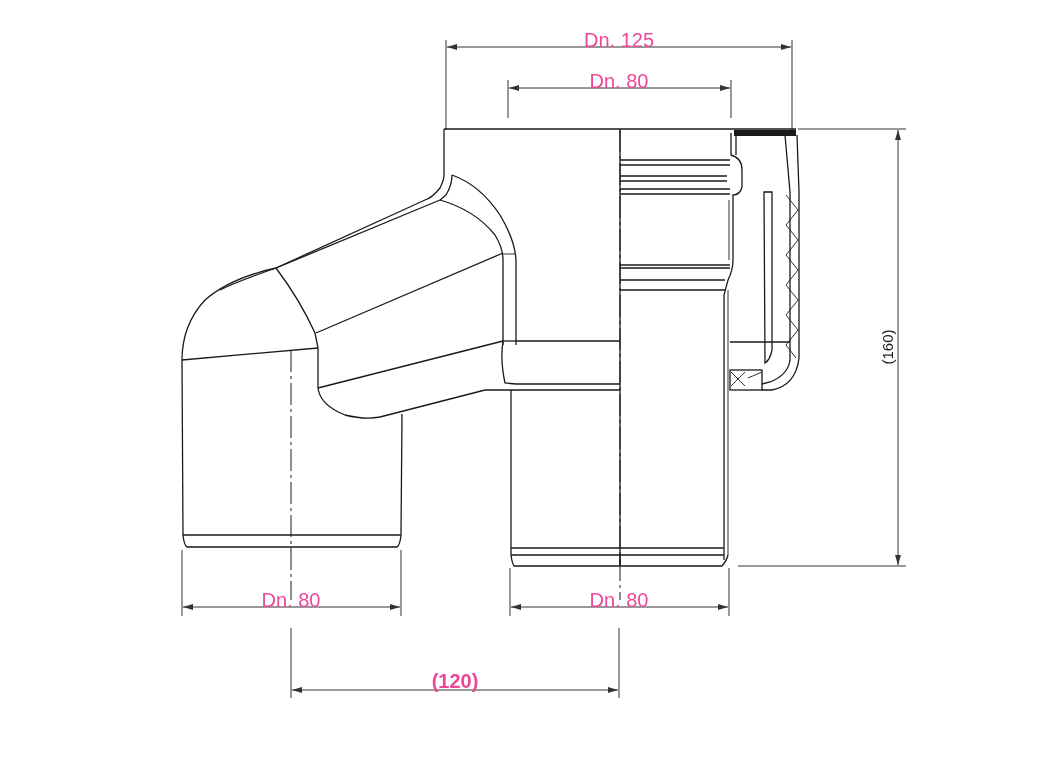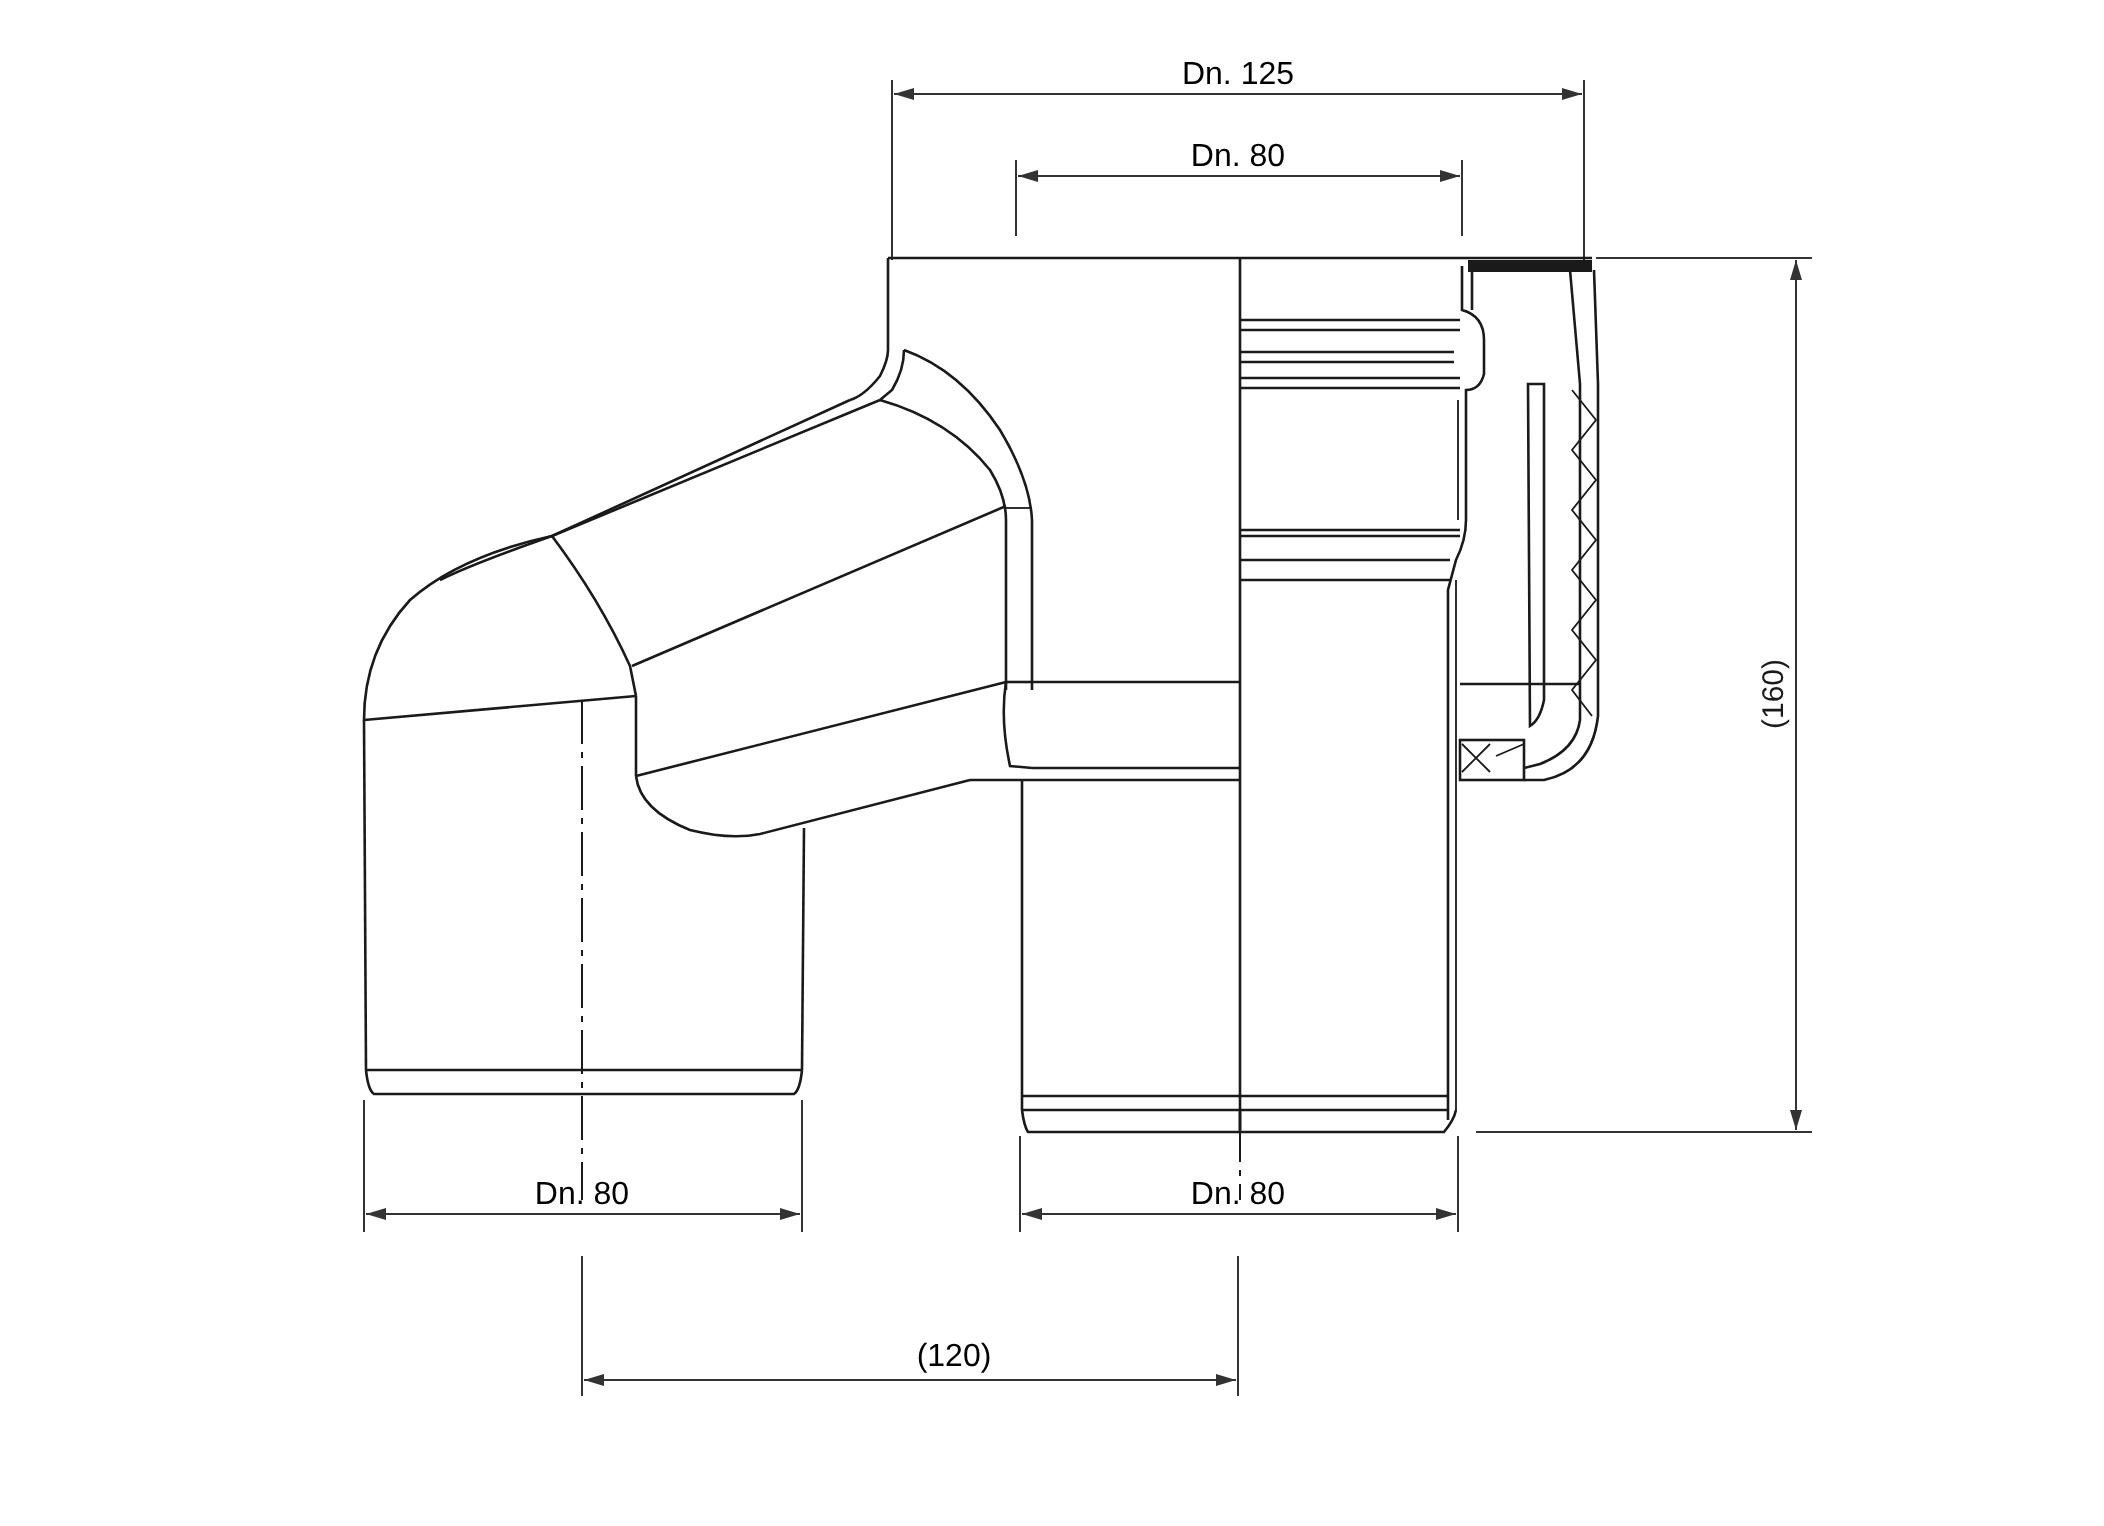--- a/index.html
+++ b/index.html
@@ -2,21 +2,21 @@
 <html><head>
 <meta charset="utf-8">
 <style>
   html,body{margin:0;padding:0;background:#ffffff;}
   body{width:1052px;height:763px;position:relative;overflow:hidden;font-family:"Liberation Sans",sans-serif;}
   svg{position:absolute;left:0;top:0;}
   .ln{stroke:#1a1a1a;stroke-width:1.3;fill:none;}
   .thin{stroke:#1a1a1a;stroke-width:0.9;fill:none;}
   .dim{stroke:#333;stroke-width:1;fill:none;}
   .ctr{stroke:#1a1a1a;stroke-width:1;fill:none;stroke-dasharray:22 4 3 4;}
-  .lbl{position:absolute;font-size:16px;color:#000000;white-space:nowrap;transform:translate(-50%,0);text-align:center;}
+  .lbl{position:absolute;font-size:20px;color:#ec4899;white-space:nowrap;transform:translate(-50%,0);text-align:center;}
   .vlbl{position:absolute;font-size:15px;color:#1a1a1a;white-space:nowrap;transform:translate(-50%,-50%) rotate(-90deg);}
 </style>
 </head>
 <body>
 
 <svg width="1052" height="763" viewBox="0 0 1052 763">
   <defs>
     <marker id="arr" markerWidth="10" markerHeight="6" refX="10" refY="3" orient="auto-start-reverse">
       <path d="M0,0 L10,3 L0,6 Z" fill="#333"></path>
     </marker>
@@ -143,13 +143,13 @@
     <rect x="730" y="370" width="32" height="20" class="ln"></rect>
     <path class="thin" d="M731,372 L745,386 M745,372 L731,386 M748,378 L762,372"></path>
   </g>
 </svg>
 
 <div class="lbl" style="left:619px;top:29px;">Dn. 125</div>
 <div class="lbl" style="left:619px;top:70px;">Dn. 80</div>
 <div class="vlbl" style="left:887px;top:347px;">(160)</div>
 <div class="lbl" style="left:291px;top:589px;">Dn. 80</div>
 <div class="lbl" style="left:619px;top:589px;">Dn. 80</div>
-<div class="lbl" style="left:477px;top:670px;">(120)</div>
+<div class="lbl" style="left:455px;top:670px;font-weight:bold;">(120)</div>
 
 </body></html>

